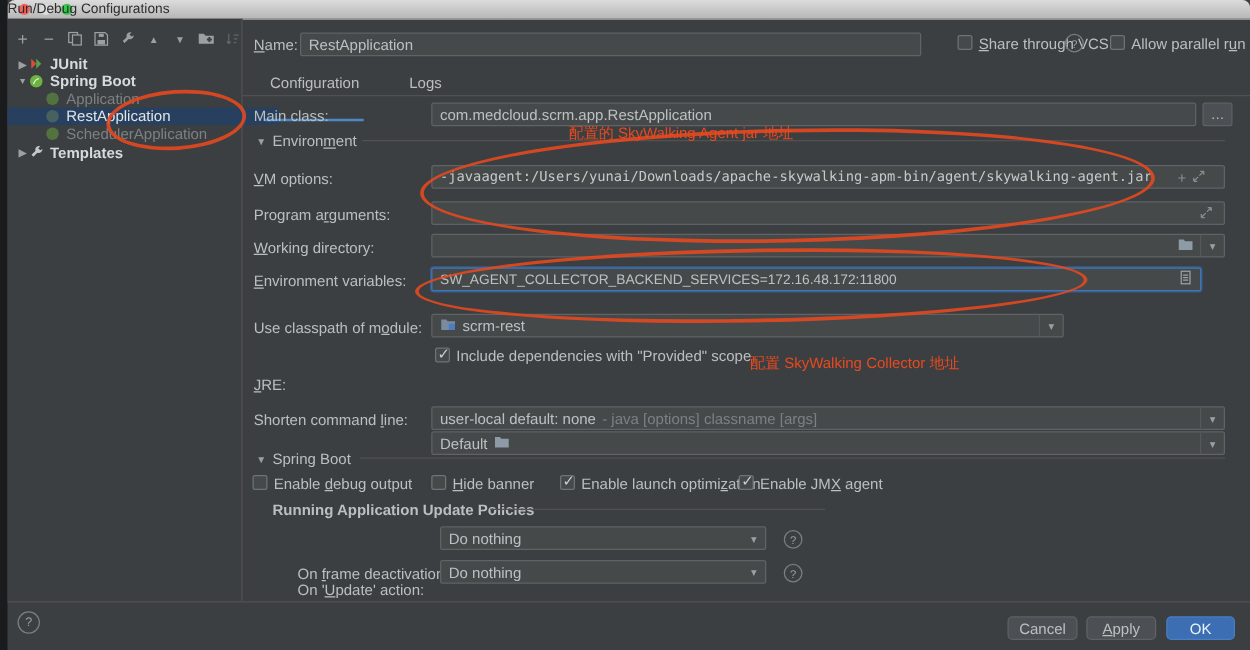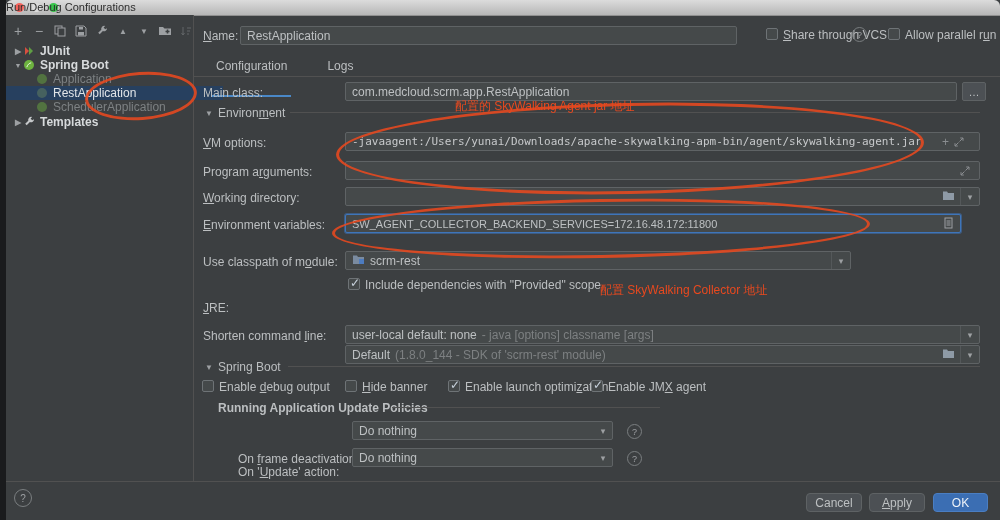--- a/index.html
+++ b/index.html
@@ -260,21 +260,20 @@
   <span>scrm-rest</span>
   <span class="arrow">▾</span>
 </div>
 
 <span class="cb checked" style="left:348px;top:278px;"></span>
 <span class="cblbl" style="left:365px;top:278px;">Include dependencies with "Provided" scope</span>
 
 <span class="lbl" style="left:203px;top:301px;"><u>J</u>RE:</span>
 <div class="combo" style="left:345px;top:297px;width:635px;margin-top:48px;">
   <span>Default</span>
-  <span class="hint" style="flex:1;">(1.8.0_144 - SDK of 'scrm-rest' module)</span>
   <span style="margin-right:2px;">
     <svg width="13" height="11">
         <path d="M1 1.5h4l1 1.5h6V10H1z" fill="#8e9aa6"></path>
       </svg>
   </span>
   <span class="arrow">▾</span>
 </div>
 
 <span class="lbl" style="left:203px;top:329px;">Shorten command <u>l</u>ine:</span>
 <div class="combo" style="left:345px;top:325px;width:635px;">

